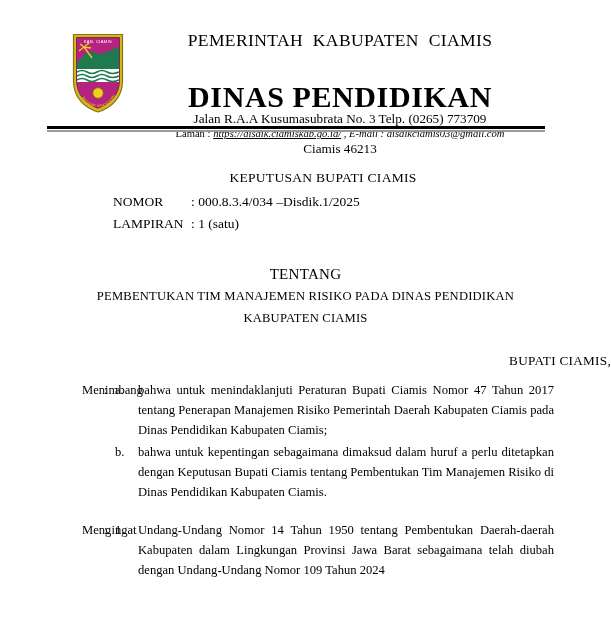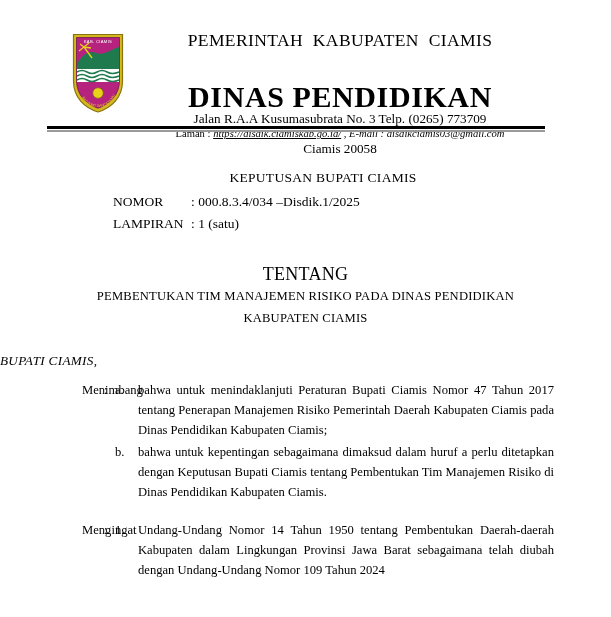--- a/index.html
+++ b/index.html
@@ -152,43 +152,42 @@
     flex: 0 0 78px;
   }
   .numrow .val {
     flex: 1;
     white-space: nowrap;
   }
 
   .tentang {
     margin-top: 28px;
     text-align: center;
-    font-size: 18px;
+    font-size: 15px;
     letter-spacing: 0.3px;
     line-height: 22px;
   }
   .subject {
     text-align: center;
     font-size: 12.6px;
     letter-spacing: 0.2px;
     line-height: 22px;
   }
   .subject2 {
     text-align: center;
     font-size: 12.6px;
     letter-spacing: 0.2px;
     line-height: 22px;
   }
   .bupati {
     margin-top: 22px;
-    text-align: left;
+    text-align: right;
     font-size: 13.2px;
     letter-spacing: 0.3px;
     line-height: 20px;
-    font-style: italic;
   }
 
   
   .clauses {
     position: absolute;
     left: 0;
     top: 380px;
     width: 611px;
     font-family: "Liberation Serif", serif;
   }
@@ -294,21 +293,21 @@
             </text>
           </g>
         </svg>
       </div>
 
       <div class="head-text">
         <div class="line-gov">PEMERINTAH  KABUPATEN  CIAMIS</div>
         <div class="line-dinas">DINAS PENDIDIKAN</div>
         <div class="line-addr">Jalan R.A.A Kusumasubrata No. 3 Telp. (0265) 773709</div>
         <div class="line-web"><span class="label-laman">Laman : </span><span class="url">https://disdik.ciamiskab.go.id/</span><span> , E-mail : disdikciamis03@gmail.com</span></div>
-        <div class="line-city">Ciamis 20058</div>
+        <div class="line-city">Ciamis 46213</div>
       </div>
 
     </div>
   </div>
 
   <div class="rule-wrap">
     <div class="rule-thick"></div>
     <div class="rule-gap"></div>
     <div class="rule-thin"></div>
   </div>

